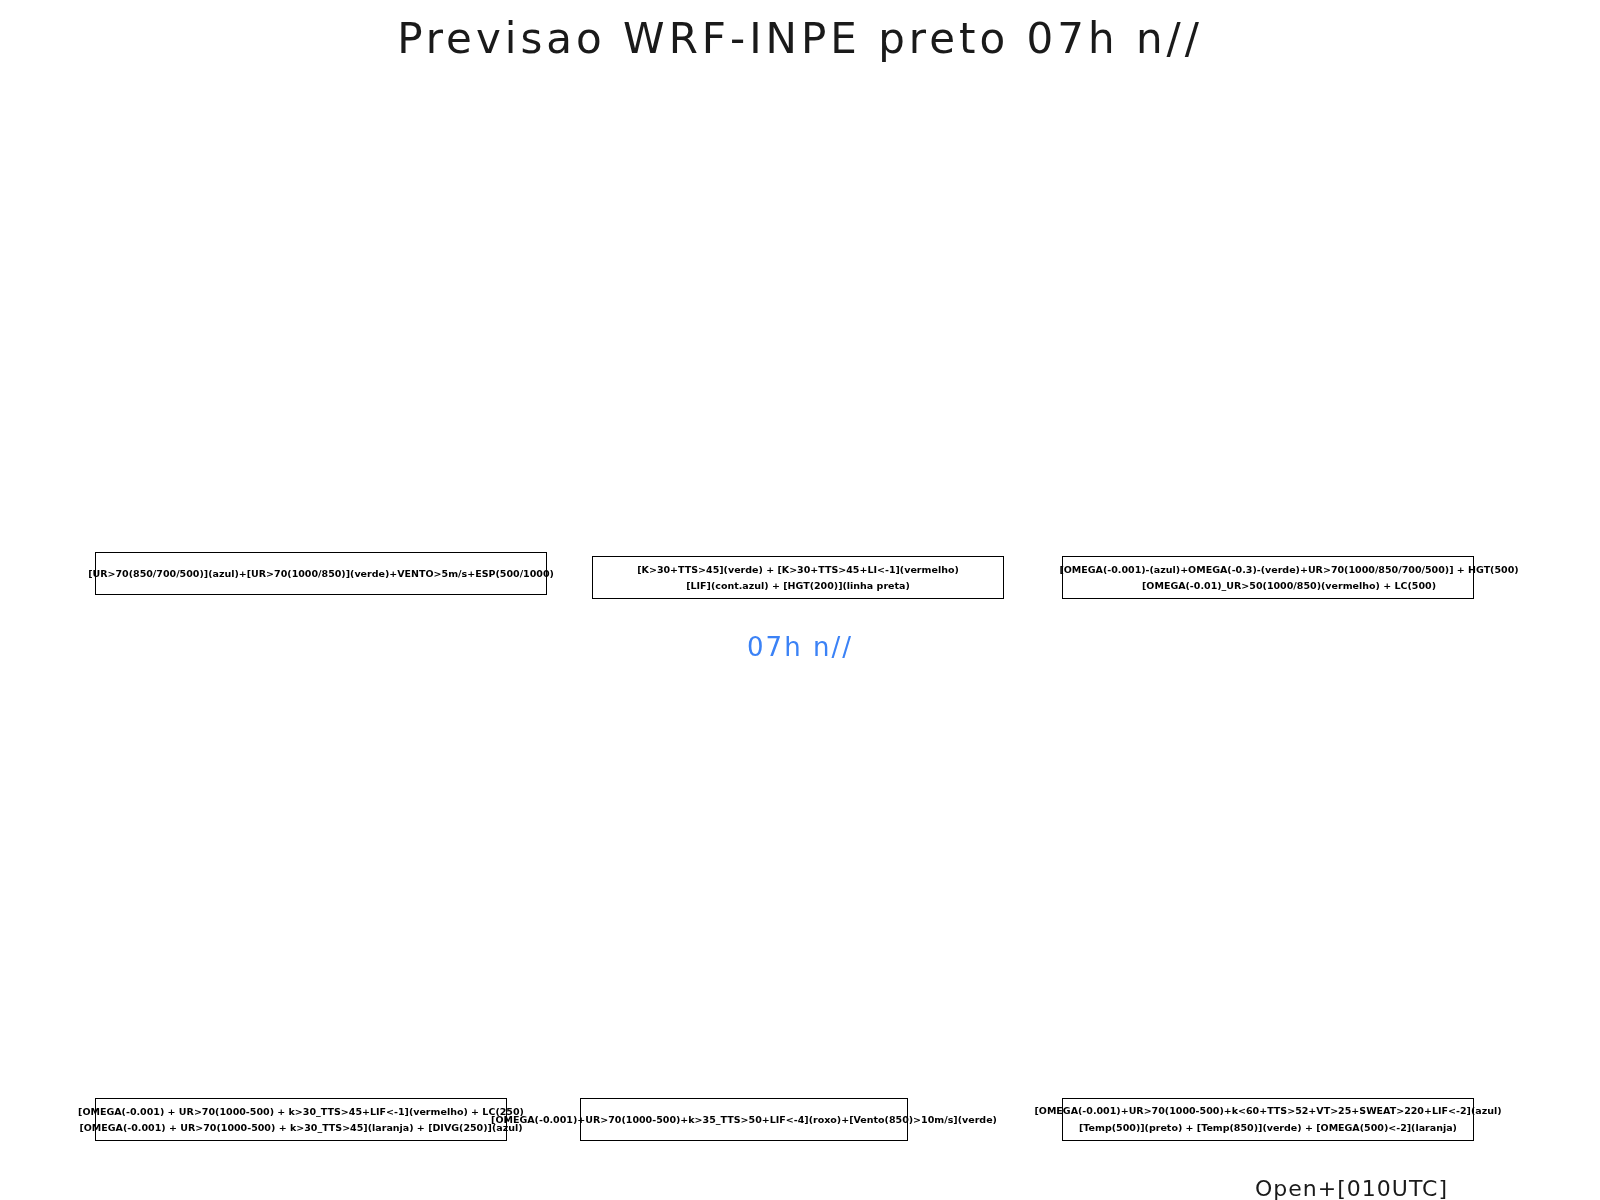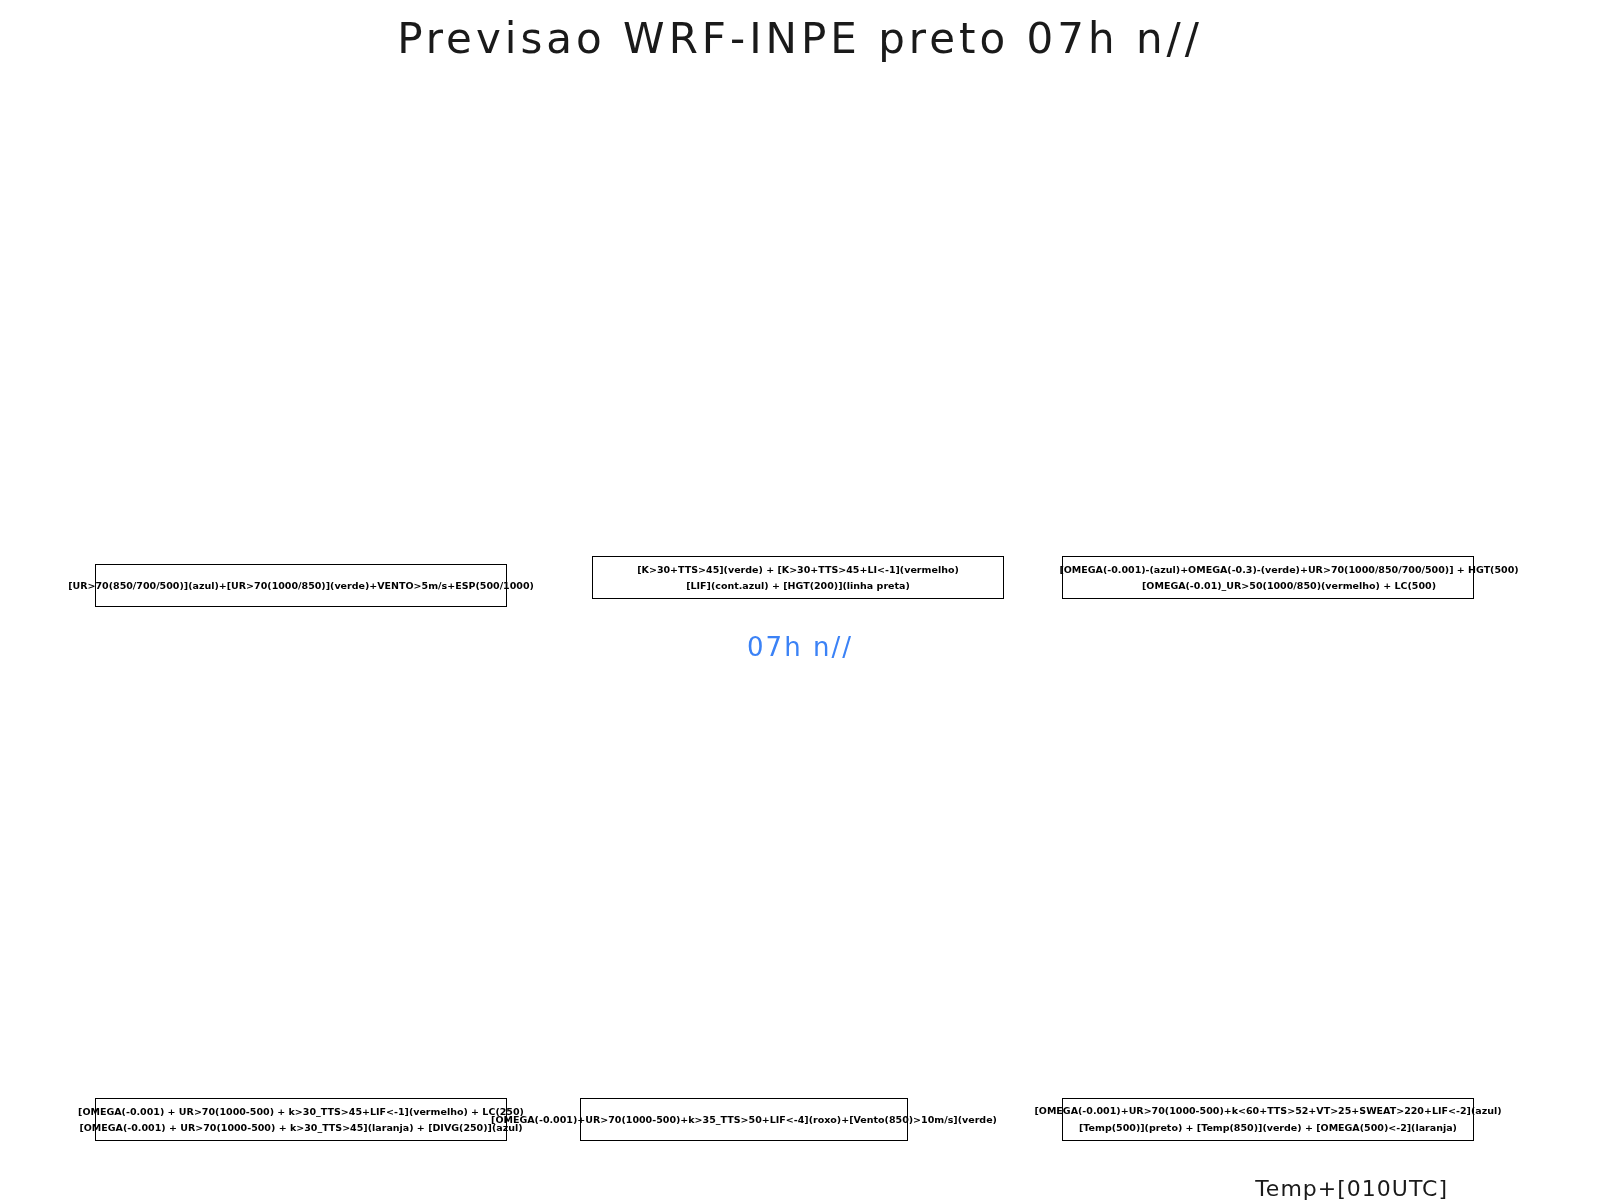--- a/index.html
+++ b/index.html
@@ -65,21 +65,21 @@
   .legend-line {
     font-family: "DejaVu Sans", sans-serif;
     font-size: 9.5px;
     font-weight: bold;
     line-height: 16px;
     white-space: nowrap;
     text-align: center;
     color: #000000;
   }
   
-  #legend-1 { left: 95px;   top: 564px; width: 412px; height: 43px; }
+  #legend-1 { left: 95px;   top: 552px; width: 452px; height: 43px; }
   #legend-2 { left: 580px;  top: 556px; width: 412px; height: 43px; margin-left: 12px; }
   #legend-3 { left: 1062px; top: 556px; width: 412px; height: 43px; padding-left: 48px; }
   
   #legend-4 { left: 95px;   top: 1098px; width: 412px; height: 43px; }
   #legend-5 { left: 580px;  top: 1098px; width: 328px; height: 43px; }
   #legend-6 { left: 1062px; top: 1098px; width: 412px; height: 43px; justify-content: space-between; }
 
   
   .panel {
     position: absolute;
@@ -122,13 +122,13 @@
 
 <div class="legend-box" id="legend-5">
   <div class="legend-line">[OMEGA(-0.001)+UR&gt;70(1000-500)+k&gt;35_TTS&gt;50+LIF&lt;-4](roxo)+[Vento(850)&gt;10m/s](verde)</div>
 </div>
 
 <div class="legend-box" id="legend-6">
   <div class="legend-line">[OMEGA(-0.001)+UR&gt;70(1000-500)+k&lt;60+TTS&gt;52+VT&gt;25+SWEAT&gt;220+LIF&lt;-2](azul)</div>
   <div class="legend-line">[Temp(500)](preto)  +  [Temp(850)](verde)  +  [OMEGA(500)&lt;-2](laranja)</div>
 </div>
 
-<div class="bottom-caption-inner">Temp+[010UTC]</div>
+<div class="bottom-caption-inner">Open+[010UTC]</div>
 
 </body></html>

